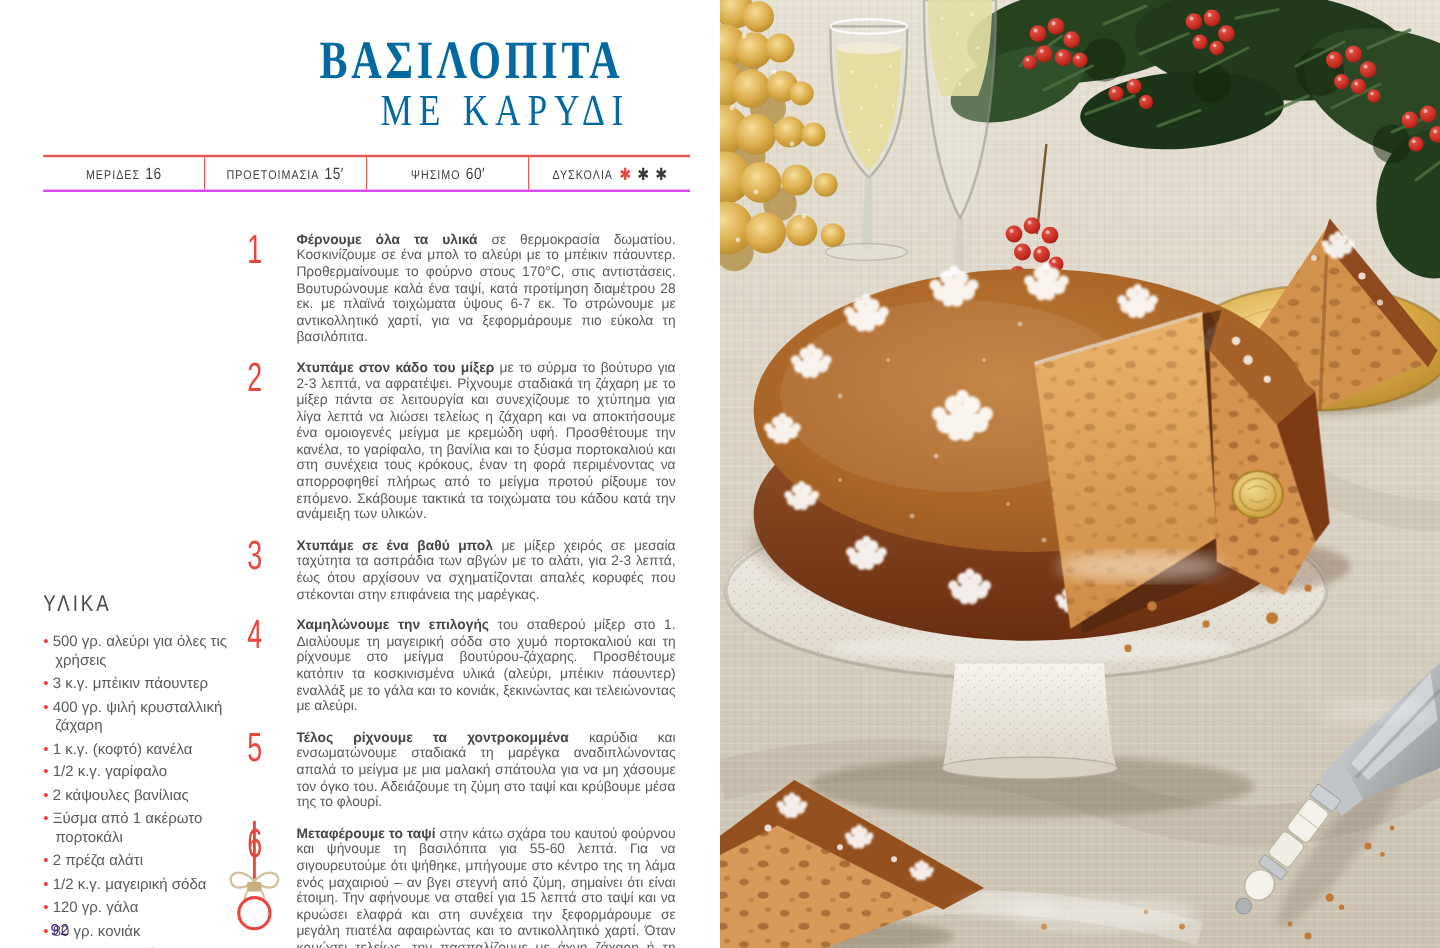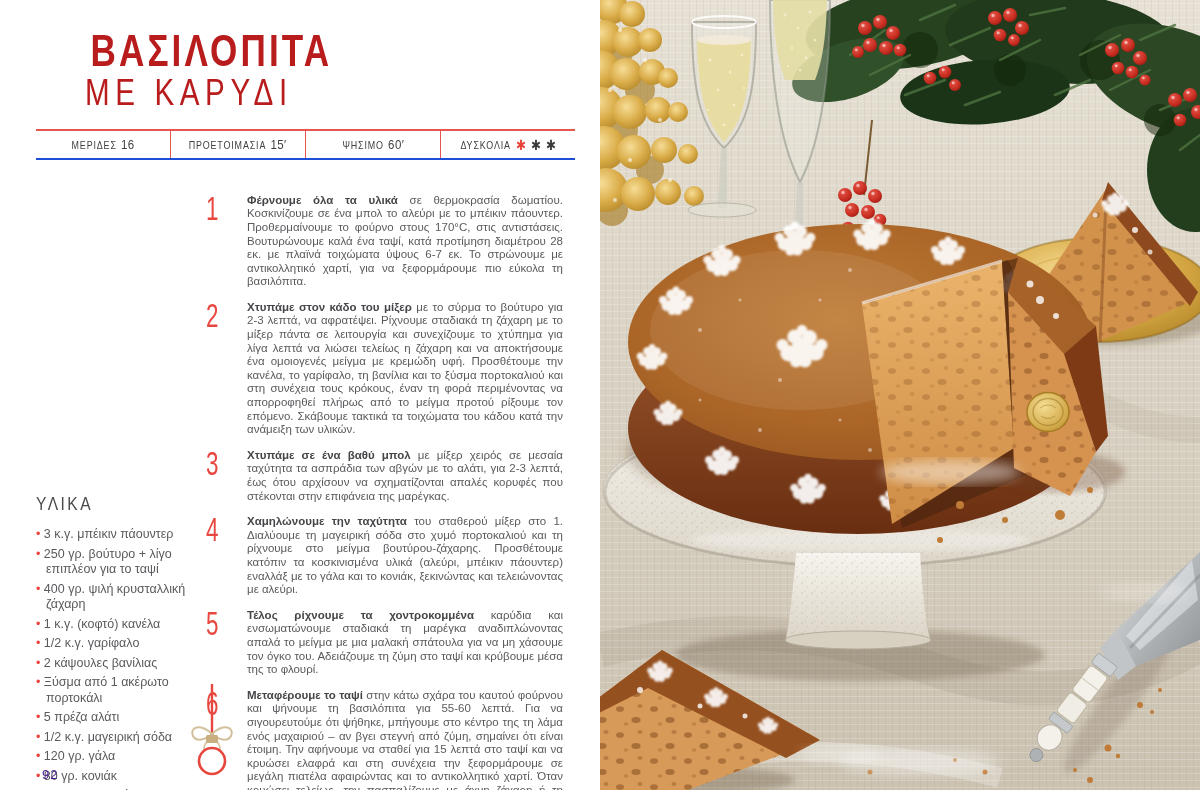--- a/index.html
+++ b/index.html
@@ -5,34 +5,34 @@
   html,body { margin:0; padding:0; background:#888; }
   .spread {
     position:relative; width:1200px; height:790px; background:#ffffff;
     overflow:hidden; font-family:"Liberation Sans", sans-serif;
     -webkit-font-smoothing:antialiased;
   }
   .page-left { position:absolute; left:0; top:0; width:600px; height:790px; background:#fff; }
   .page-right { position:absolute; left:600px; top:0; width:600px; height:790px; }
 
   
-  .title-block { margin:28px 20px 0 30px; text-align:left; color:#b91c1c; }
+  .title-block { margin:28px 20px 0 30px; text-align:right; color:#0369a1;font-family:Liberation Serif, serif; }
   .title-line1 {
     font-size:45px; font-weight:700; letter-spacing:4px; line-height:1.02;
     transform:scaleX(.78); transform-origin:center top; white-space:nowrap;
   }
   .title-line2 {
     font-size:37px; font-weight:400; letter-spacing:7px; line-height:1.05;
     transform:scaleX(.80); transform-origin:center top; white-space:nowrap;
   }
 
   
   .ibar {
     display:flex; margin:16px 25px 0 36px; height:27px;
-    border-top:2px solid #e8554c; border-bottom:2px solid #1d4ed8;
+    border-top:2px solid #e8554c; border-bottom:2px solid #d946ef;
     align-items:stretch;
     justify-content:flex-end;
   }
   .ibar-cells { display:contents; }
   .icell {
     flex:1; display:flex; align-items:center; justify-content:center;
     border-right:1.5px solid #e8554c; color:#3d3f43;
   }
   .icell.diff { border-right:none; }
   .icell-in { display:inline-flex; align-items:baseline; gap:5px;
@@ -121,37 +121,37 @@
           <span class="star">✱</span>
         </span>
       </div>
     </div>
 
     <div class="content">
       <div class="col-ing">
         <div class="ing-heading">ΥΛΙΚΑ</div>
         <ul class="ing-list">
 
+            <li class="ing">500 γρ. αλεύρι για όλες τις χρήσεις</li>
 
             <li class="ing">3 κ.γ. μπέικιν πάουντερ</li>
 
-            <li class="ing">250 γρ. βούτυρο + λίγο επιπλέον για το ταψί</li>
 
             <li class="ing">400 γρ. ψιλή κρυσταλλική ζάχαρη</li>
 
             <li class="ing">1 κ.γ. (κοφτό) κανέλα</li>
 
             <li class="ing">1/2 κ.γ. γαρίφαλο</li>
 
             <li class="ing">2 κάψουλες βανίλιας</li>
 
             <li class="ing">Ξύσμα από 1 ακέρωτο πορτοκάλι</li>
 
 
-            <li class="ing">5 πρέζα αλάτι</li>
+            <li class="ing">2 πρέζα αλάτι</li>
 
             <li class="ing">1/2 κ.γ. μαγειρική σόδα</li>
 
 
             <li class="ing">120 γρ. γάλα</li>
 
             <li class="ing">80 γρ. κονιάκ</li>
 
             <li class="ing">400 γρ. καρυδόψιχα χοντροκομμένη με μαχαίρι</li>
 
@@ -170,21 +170,21 @@
             <p class="step-text"><b class="step-lead">Χτυπάμε στον κάδο του μίξερ</b><span> με το σύρμα το βούτυρο για 2-3 λεπτά, να αφρατέψει. Ρίχνουμε σταδιακά τη ζάχαρη με το μίξερ πάντα σε λειτουργία και συνεχίζουμε το χτύπημα για λίγα λεπτά να λιώσει τελείως η ζάχαρη και να αποκτήσουμε ένα ομοιογενές μείγμα με κρεμώδη υφή. Προσθέτουμε την κανέλα, το γαρίφαλο, τη βανίλια και το ξύσμα πορτοκαλιού και στη συνέχεια τους κρόκους, έναν τη φορά περιμένοντας να απορροφηθεί πλήρως από το μείγμα προτού ρίξουμε τον επόμενο. Σκάβουμε τακτικά τα τοιχώματα του κάδου κατά την ανάμειξη των υλικών.</span></p>
           </div>
 
           <div class="step">
             <span class="step-num">3</span>
             <p class="step-text"><b class="step-lead">Χτυπάμε σε ένα βαθύ μπολ</b><span> με μίξερ χειρός σε μεσαία ταχύτητα τα ασπράδια των αβγών με το αλάτι, για 2-3 λεπτά, έως ότου αρχίσουν να σχηματίζονται απαλές κορυφές που στέκονται στην επιφάνεια της μαρέγκας.</span></p>
           </div>
 
           <div class="step">
             <span class="step-num">4</span>
-            <p class="step-text"><b class="step-lead">Χαμηλώνουμε την ταχύτητα</b><span> του σταθερού μίξερ στο 1. Διαλύουμε τη μαγειρική σόδα στο χυμό πορτοκαλιού και τη ρίχνουμε στο μείγμα βουτύρου-ζάχαρης. Προσθέτουμε κατόπιν τα κοσκινισμένα υλικά (αλεύρι, μπέικιν πάουντερ) εναλλάξ με το γάλα και το κονιάκ, ξεκινώντας και τελειώνοντας με αλεύρι.</span></p>
+            <p class="step-text"><b class="step-lead">Χαμηλώνουμε την επιλογής</b><span> του σταθερού μίξερ στο 1. Διαλύουμε τη μαγειρική σόδα στο χυμό πορτοκαλιού και τη ρίχνουμε στο μείγμα βουτύρου-ζάχαρης. Προσθέτουμε κατόπιν τα κοσκινισμένα υλικά (αλεύρι, μπέικιν πάουντερ) εναλλάξ με το γάλα και το κονιάκ, ξεκινώντας και τελειώνοντας με αλεύρι.</span></p>
           </div>
 
           <div class="step">
             <span class="step-num">5</span>
             <p class="step-text"><b class="step-lead">Τέλος ρίχνουμε τα χοντροκομμένα</b><span> καρύδια και ενσωματώνουμε σταδιακά τη μαρέγκα αναδιπλώνοντας απαλά το μείγμα με μια μαλακή σπάτουλα για να μη χάσουμε τον όγκο του. Αδειάζουμε τη ζύμη στο ταψί και κρύβουμε μέσα της το φλουρί.</span></p>
           </div>
 
           <div class="step">
             <span class="step-num">6</span>
             <p class="step-text"><b class="step-lead">Μεταφέρουμε το ταψί</b><span> στην κάτω σχάρα του καυτού φούρνου και ψήνουμε τη βασιλόπιτα για 55-60 λεπτά. Για να σιγουρευτούμε ότι ψήθηκε, μπήγουμε στο κέντρο της τη λάμα ενός μαχαιριού – αν βγει στεγνή από ζύμη, σημαίνει ότι είναι έτοιμη. Την αφήνουμε να σταθεί για 15 λεπτά στο ταψί και να κρυώσει ελαφρά και στη συνέχεια την ξεφορμάρουμε σε μεγάλη πιατέλα αφαιρώντας και το αντικολλητικό χαρτί. Όταν κρυώσει τελείως, την πασπαλίζουμε με άχνη ζάχαρη ή τη γαρνίρουμε με γλάσο της επιλογής μας.</span></p>

